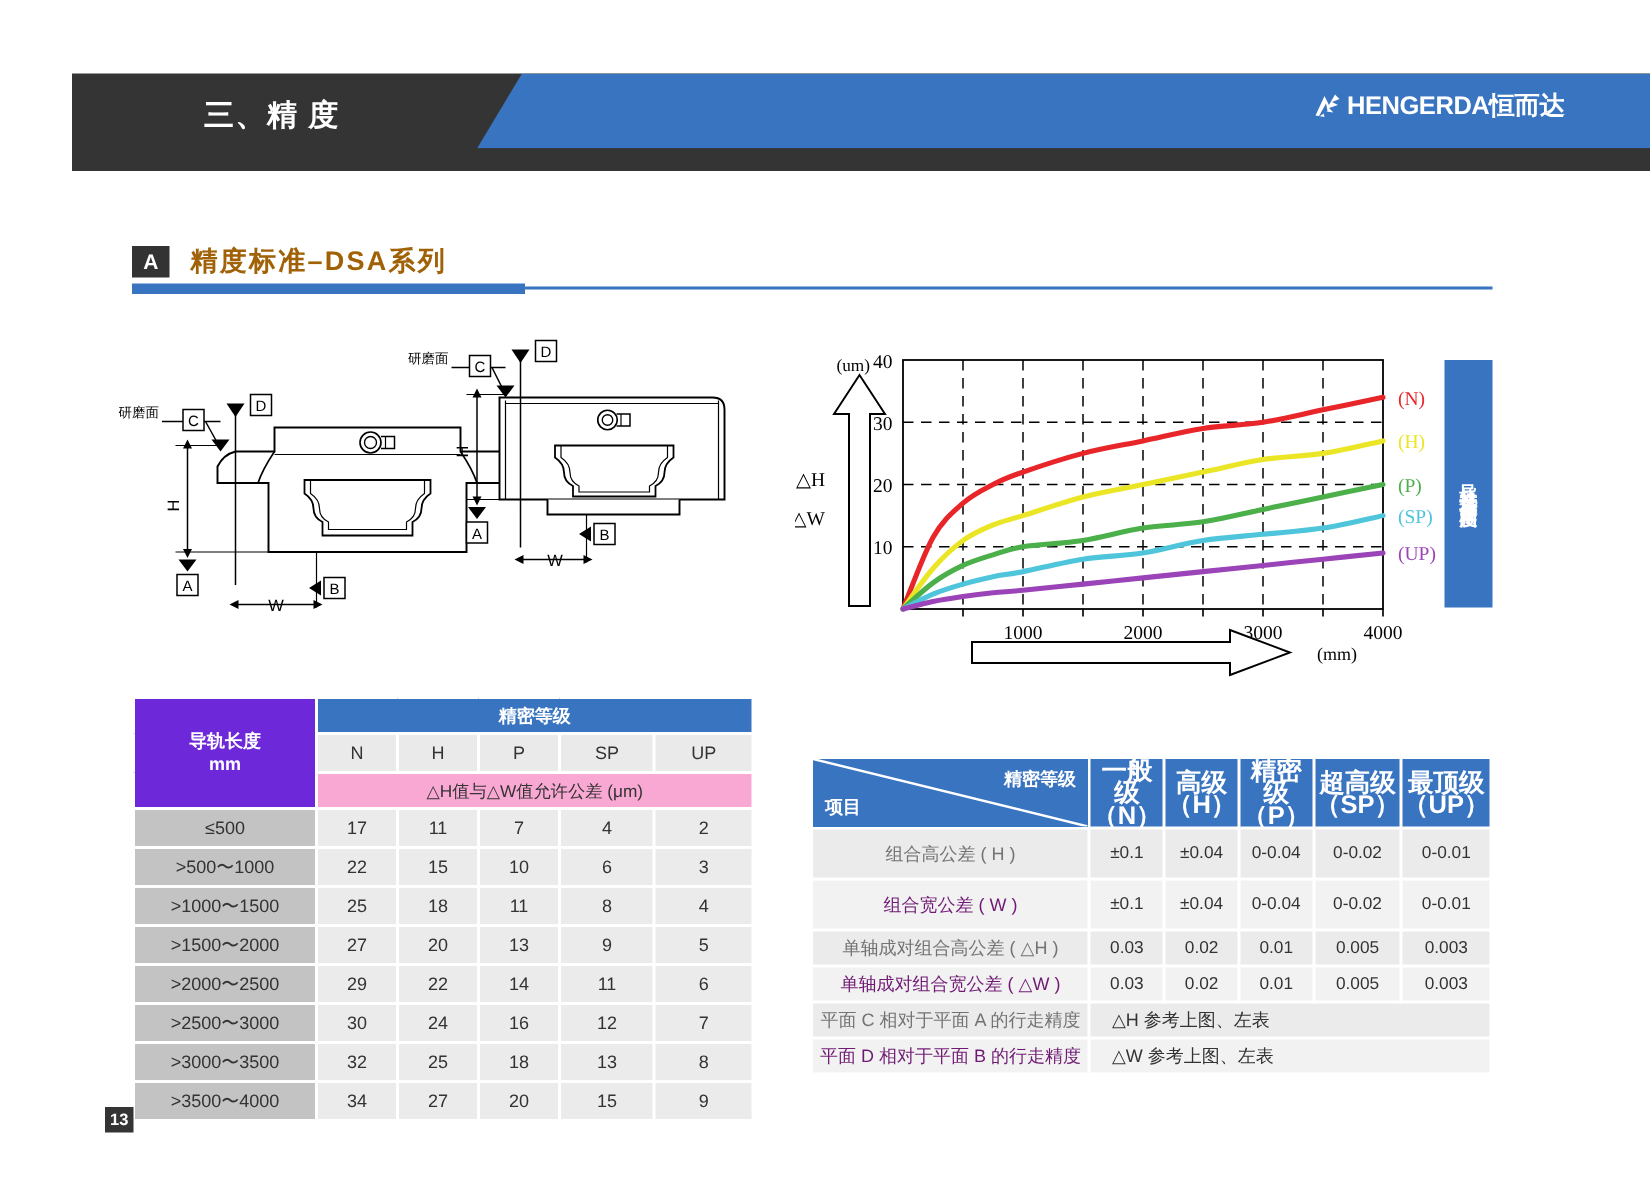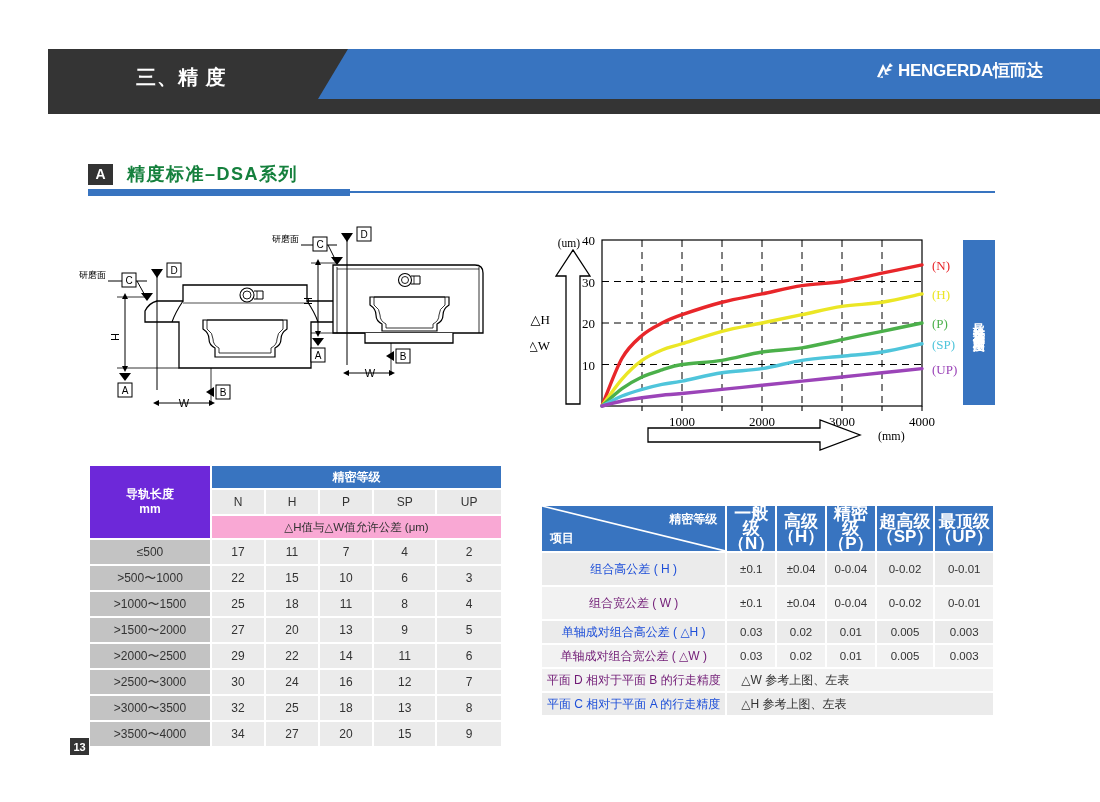--- a/index.html
+++ b/index.html
@@ -40,21 +40,21 @@
   #section-title-row{
     position:absolute; left:88px; top:162px;
     display:flex; align-items:center; gap:14px;
   }
   #section-badge{
     width:25px; height:21px; background:#333333; color:#ffffff;
     font-size:14px; font-weight:bold; display:flex;
     align-items:center; justify-content:center;
   }
   #section-title-text{
-    font-size:18px; font-weight:bold; color:#15803d; letter-spacing:1.5px;
+    font-size:18px; font-weight:bold; color:#a16207; letter-spacing:1.5px;
   }
   #rule-thick{
     position:absolute; left:88px; top:189px; width:262px; height:7px;
     background:#3874c0;
   }
   #rule-thin{
     position:absolute; left:350px; top:191px; width:645px; height:2px;
     background:#3874c0;
   }
 
@@ -114,21 +114,21 @@
     position:absolute; right:8px; top:5px; font-weight:bold; font-size:12px;
   }
   #table-right .diag-bot{
     position:absolute; left:8px; bottom:4px; font-weight:bold; font-size:12px;
   }
   #table-right .hdr-grade{
     background:#3874c0; color:#fff; font-weight:bold; font-size:17px;
     height:44px; width:50px; line-height:15px;
   }
   #table-right .item-cell{
-    background:#ebebeb; color:#1d4ed8; height:34px; font-size:12px;
+    background:#ebebeb; color:#737373; height:34px; font-size:12px;
   }
   #table-right .item-cell-alt{
     background:#f2f2f2; color:#701a75; height:34px; font-size:12px;
   }
   #table-right .val-cell{ background:#ebebeb; color:#333; height:34px; }
   #table-right .val-cell-alt{ background:#f2f2f2; color:#333; height:34px; }
   #table-right .note-cell{
     background:#ebebeb; color:#333; height:24px; font-size:12px;
     text-align:left; padding-left:14px;
   }
@@ -470,23 +470,23 @@
     <tr>
       <td class="item-cell-alt item-small">单轴成对组合宽公差 ( △W )</td>
       <td class="val-cell-alt item-small">0.03</td>
       <td class="val-cell-alt item-small">0.02</td>
       <td class="val-cell-alt item-small">0.01</td>
       <td class="val-cell-alt item-small">0.005</td>
       <td class="val-cell-alt item-small">0.003</td>
     </tr>
 
     <tr>
+      <td class="item-cell item-small">平面 C 相对于平面 A 的行走精度</td>
+      <td class="note-cell" colspan="5">△H 参考上图、左表</td>
+    </tr>
+    <tr>
       <td class="item-cell-alt item-small">平面 D 相对于平面 B 的行走精度</td>
       <td class="note-cell-alt" colspan="5">△W 参考上图、左表</td>
     </tr>
-    <tr>
-      <td class="item-cell item-small">平面 C 相对于平面 A 的行走精度</td>
-      <td class="note-cell" colspan="5">△H 参考上图、左表</td>
-    </tr>
   </tbody>
 </table>
 
 <div id="page-number">13</div>
 
 </body></html>

